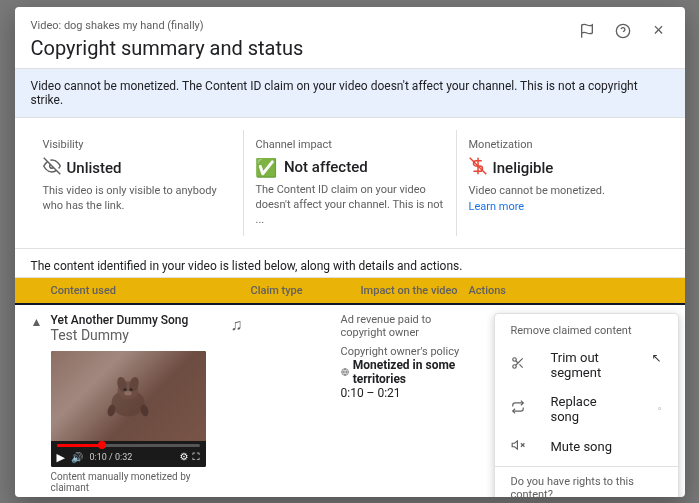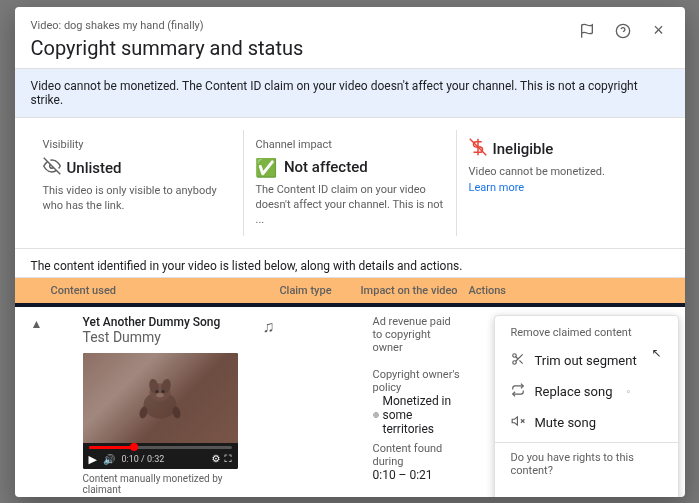--- a/index.html
+++ b/index.html
@@ -120,30 +120,30 @@
       padding: 10px 16px 4px 16px;
       border-bottom: 1px solid #e0e0e0;
     }
     .content-desc {
       font-size: 12px;
       color: #202124;
     }
     .table-header {
       display: flex;
       padding: 6px 16px;
-      border-bottom: 4px solid #0f172a;
-      background: #fdba74;
+      border-bottom: 2px solid #0f172a;
+      background: #eab308;
     }
     .th {
       font-size: 11px;
       color: #606060;
       font-weight: 500;
     }
     .col-content { width: 200px; }
-    .col-claim { width: 110px; text-align: center; }
+    .col-claim { width: 110px; }
     .col-impact { flex: 1; }
     .col-actions { width: 200px; }
     .table-row-container {
       display: flex;
       flex-direction: column;
       padding: 0 16px;
     }
     .table-row {
       display: flex;
       align-items: flex-start;
@@ -174,33 +174,34 @@
       font-size: 12px;
       font-weight: 500;
       color: #202124;
       display: flex;
       align-items: center;
       gap: 6px;
     }
     .impact-sub {
       font-size: 11px;
       color: #606060;
-      margin-bottom: 14px;
+      margin-bottom: 6px;
     }
     .policy-label {
       font-size: 11px;
       color: #606060;
       margin-top: 6px;
     }
     .policy-value {
       font-size: 12px;
       color: #202124;
       display: flex;
       align-items: center;
       gap: 4px;
+      font-weight: bold;
     }
     .found-label {
       font-size: 11px;
       color: #606060;
       margin-top: 6px;
     }
     .found-value {
       font-size: 12px;
       color: #202124;
     }
@@ -224,21 +225,21 @@
       z-index: 10;
     }
     .actions-menu-header {
       font-size: 11px;
       color: #606060;
       padding: 4px 16px 6px 16px;
     }
     .action-item {
       display: flex;
       align-items: center;
-      gap: 10px;
+      gap: 26px;
       padding: 7px 16px;
       font-size: 13px;
       color: #202124;
       cursor: pointer;
     }
     .action-icon { font-size: 14px; color: #606060; }
     .action-divider {
       border: none;
       border-top: 1px solid #e0e0e0;
       margin: 4px 0;
@@ -400,20 +401,21 @@
       <div class="card">
         <div class="card-label">Channel impact</div>
         <div class="card-value">
           <span class="icon green-icon">✅</span>
           <span>Not affected</span>
         </div>
         <div class="card-desc">The Content ID claim on your video doesn't affect your channel. This is not ...</div>
       </div>
 
       <div class="card">
+        <div class="card-label">Monetization</div>
         <div class="card-value">
           <span class="icon red-icon">
             <svg width="18" height="18" viewBox="0 0 24 24" fill="none" stroke="#ea4335" stroke-width="2">
               <line x1="12" y1="1" x2="12" y2="23"></line>
               <path d="M17 5H9.5a3.5 3.5 0 0 0 0 7h5a3.5 3.5 0 0 1 0 7H6"></path>
               <line x1="1" y1="1" x2="23" y2="23"></line>
             </svg>
           </span>
           <span>Ineligible</span>
         </div>
@@ -432,21 +434,21 @@
       <div class="th col-claim">Claim type</div>
       <div class="th col-impact">Impact on the video</div>
       <div class="th col-actions">Actions</div>
     </div>
 
     <div class="table-row-container">
       <div class="table-row">
 
         <div class="col-chevron">▲</div>
 
-        <div style="width:180px;margin-left:32px;">
+        <div style="width:180px;">
           <div class="song-title">Yet Another Dummy Song</div>
           <div class="song-artist">Test Dummy</div>
 
           <div class="video-thumb-area">
             <div class="video-img">
 
               <svg class="dog-silhouette" viewBox="0 0 80 70">
                 <ellipse cx="40" cy="45" rx="22" ry="18" fill="#5d4037" opacity="0.8"></ellipse>
                 <ellipse cx="40" cy="28" rx="14" ry="12" fill="#6d4c41" opacity="0.9"></ellipse>
                 <ellipse cx="32" cy="20" rx="6" ry="10" fill="#5d4037" transform="rotate(-15 32 20)"></ellipse>
@@ -485,21 +487,20 @@
           <div class="impact-sub">Ad revenue paid to copyright owner</div>
           <div class="policy-label">Copyright owner's policy</div>
           <div class="policy-value">
             <svg width="12" height="12" viewBox="0 0 24 24" fill="none" stroke="#606060" stroke-width="2">
               <circle cx="12" cy="12" r="10"></circle>
               <line x1="2" y1="12" x2="22" y2="12"></line>
               <path d="M12 2a15.3 15.3 0 0 1 4 10 15.3 15.3 0 0 1-4 10 15.3 15.3 0 0 1-4-10 15.3 15.3 0 0 1 4-10z"></path>
             </svg>
             <span>Monetized in some territories</span>
           </div>
-          <div class="found-label">Content found during</div>
           <div class="found-value">0:10 – 0:21</div>
         </div>
 
         <div style="width:200px; position:relative;">
           <div class="actions-menu">
             <div class="actions-menu-header">Remove claimed content</div>
             <div class="action-item">
               <span class="action-icon">
                 <svg width="14" height="14" viewBox="0 0 24 24" fill="none" stroke="#606060" stroke-width="2">
                   <circle cx="6" cy="6" r="3"></circle>

